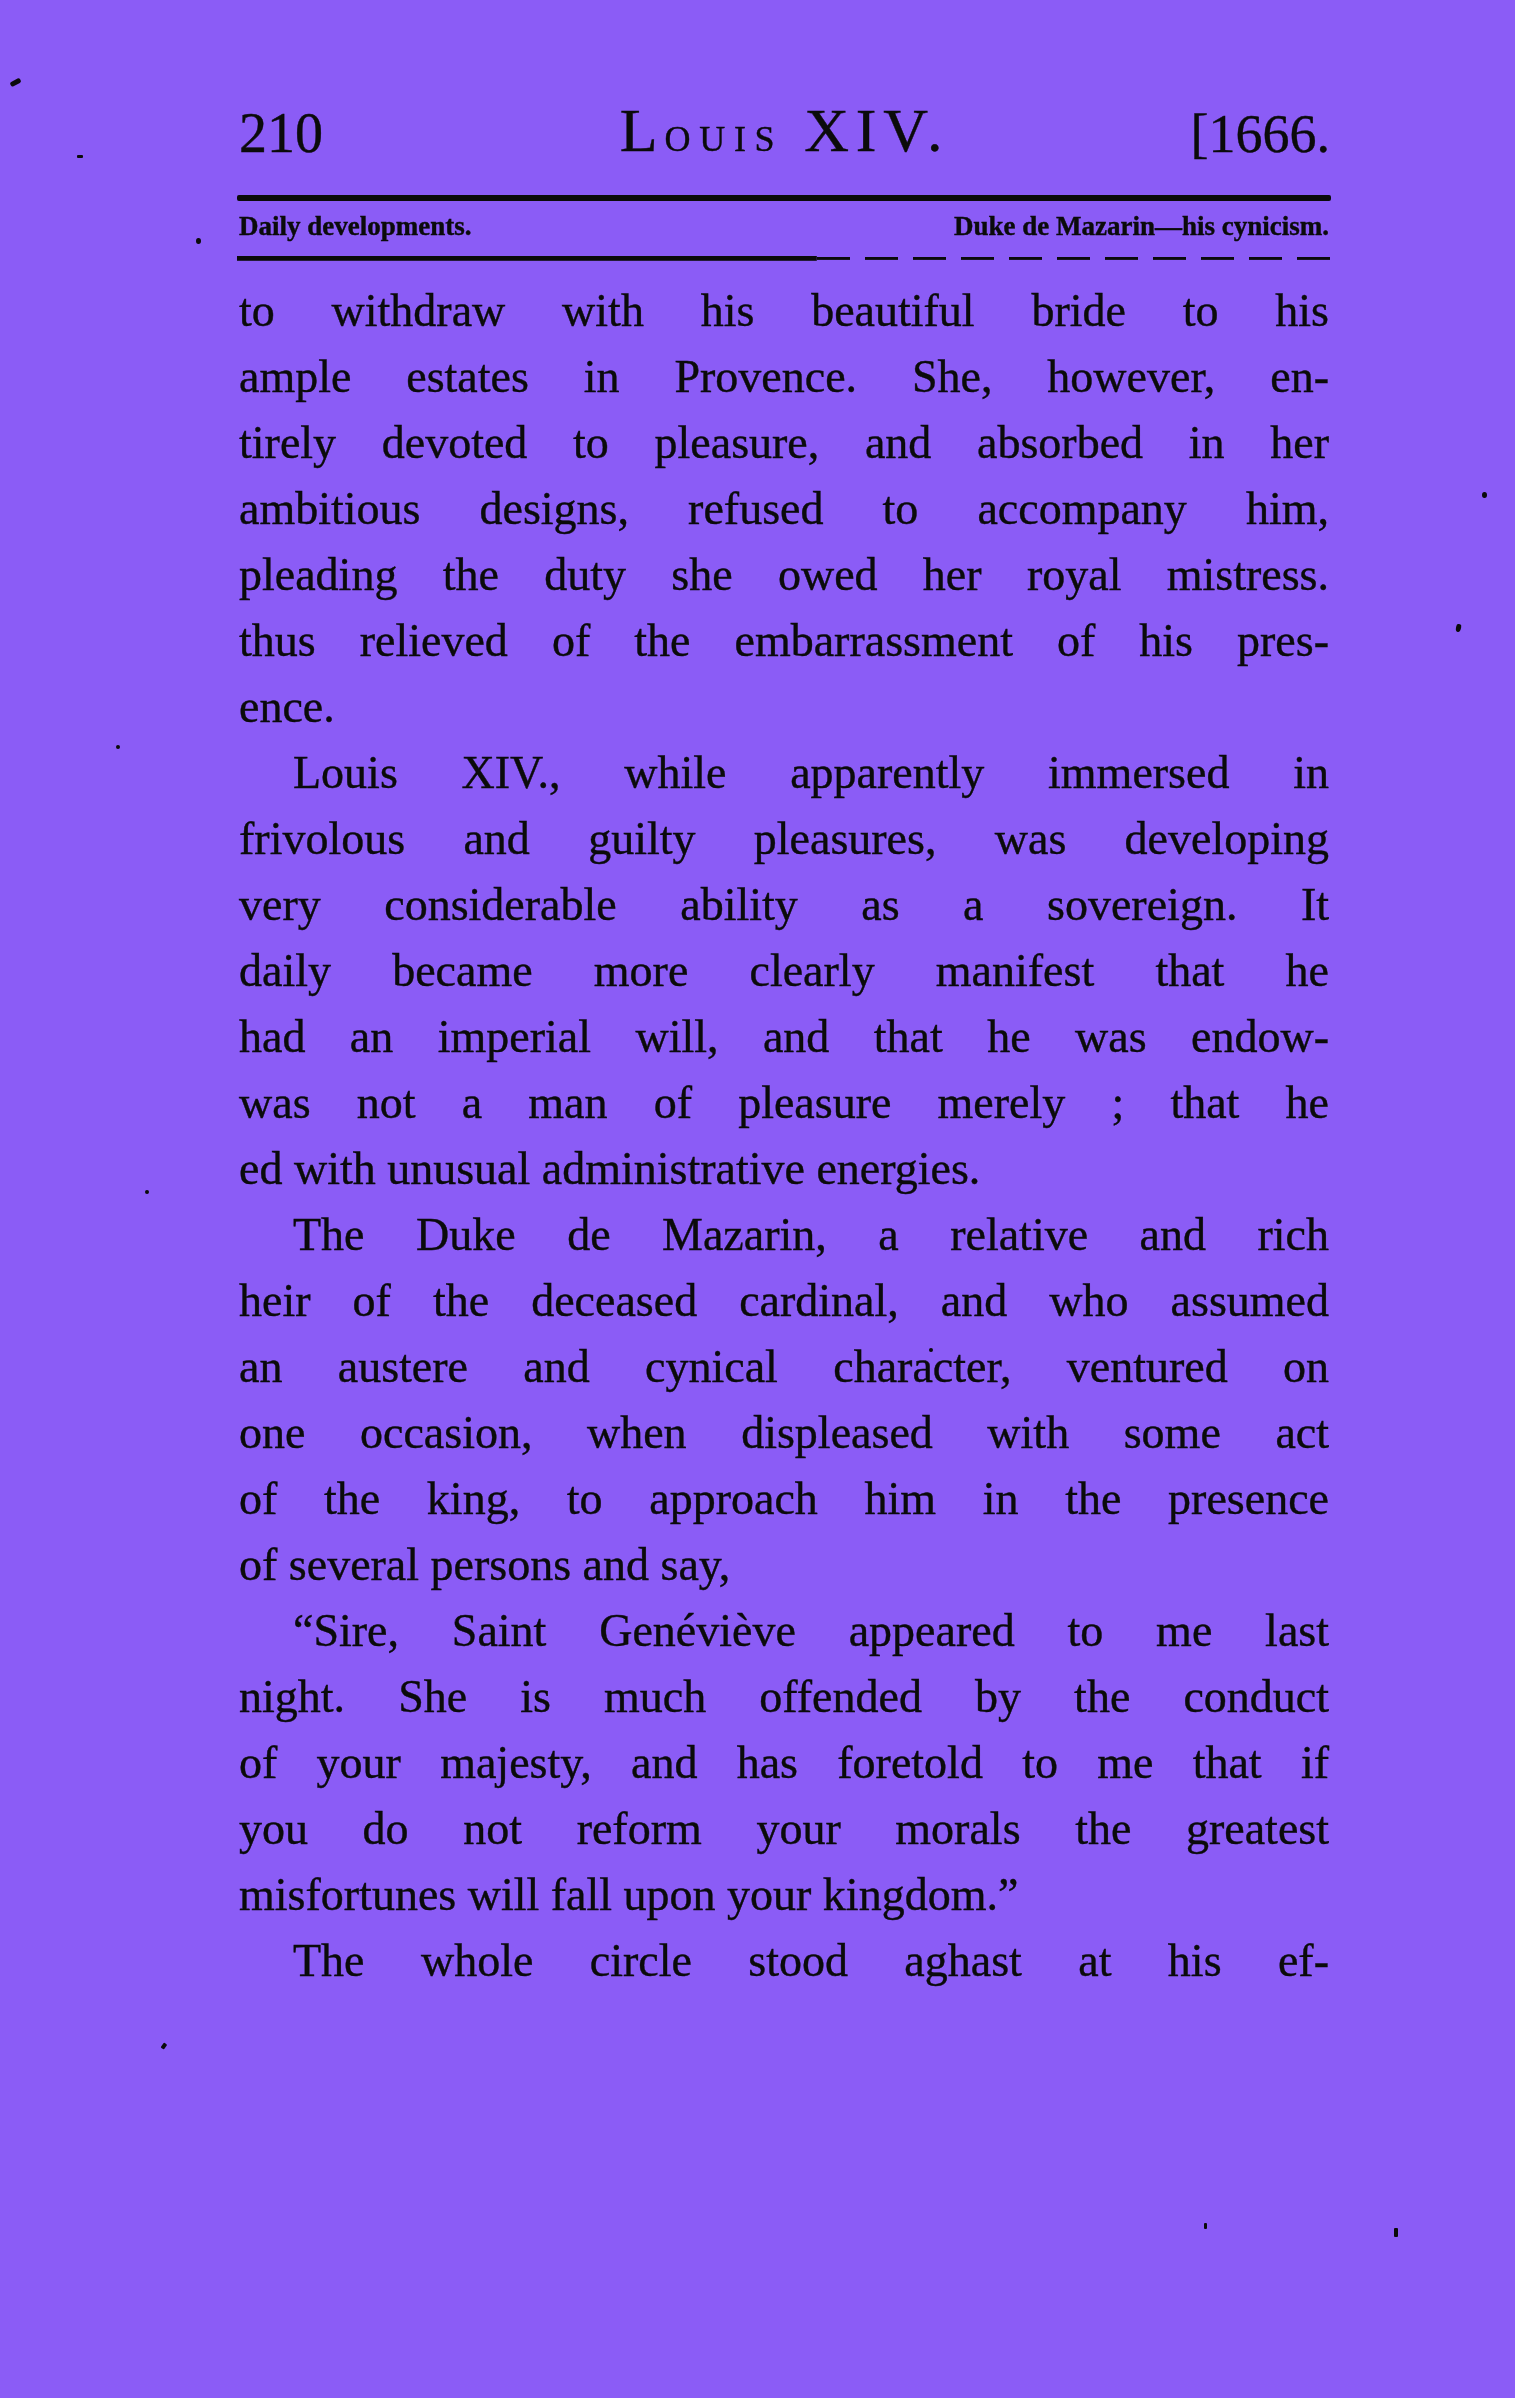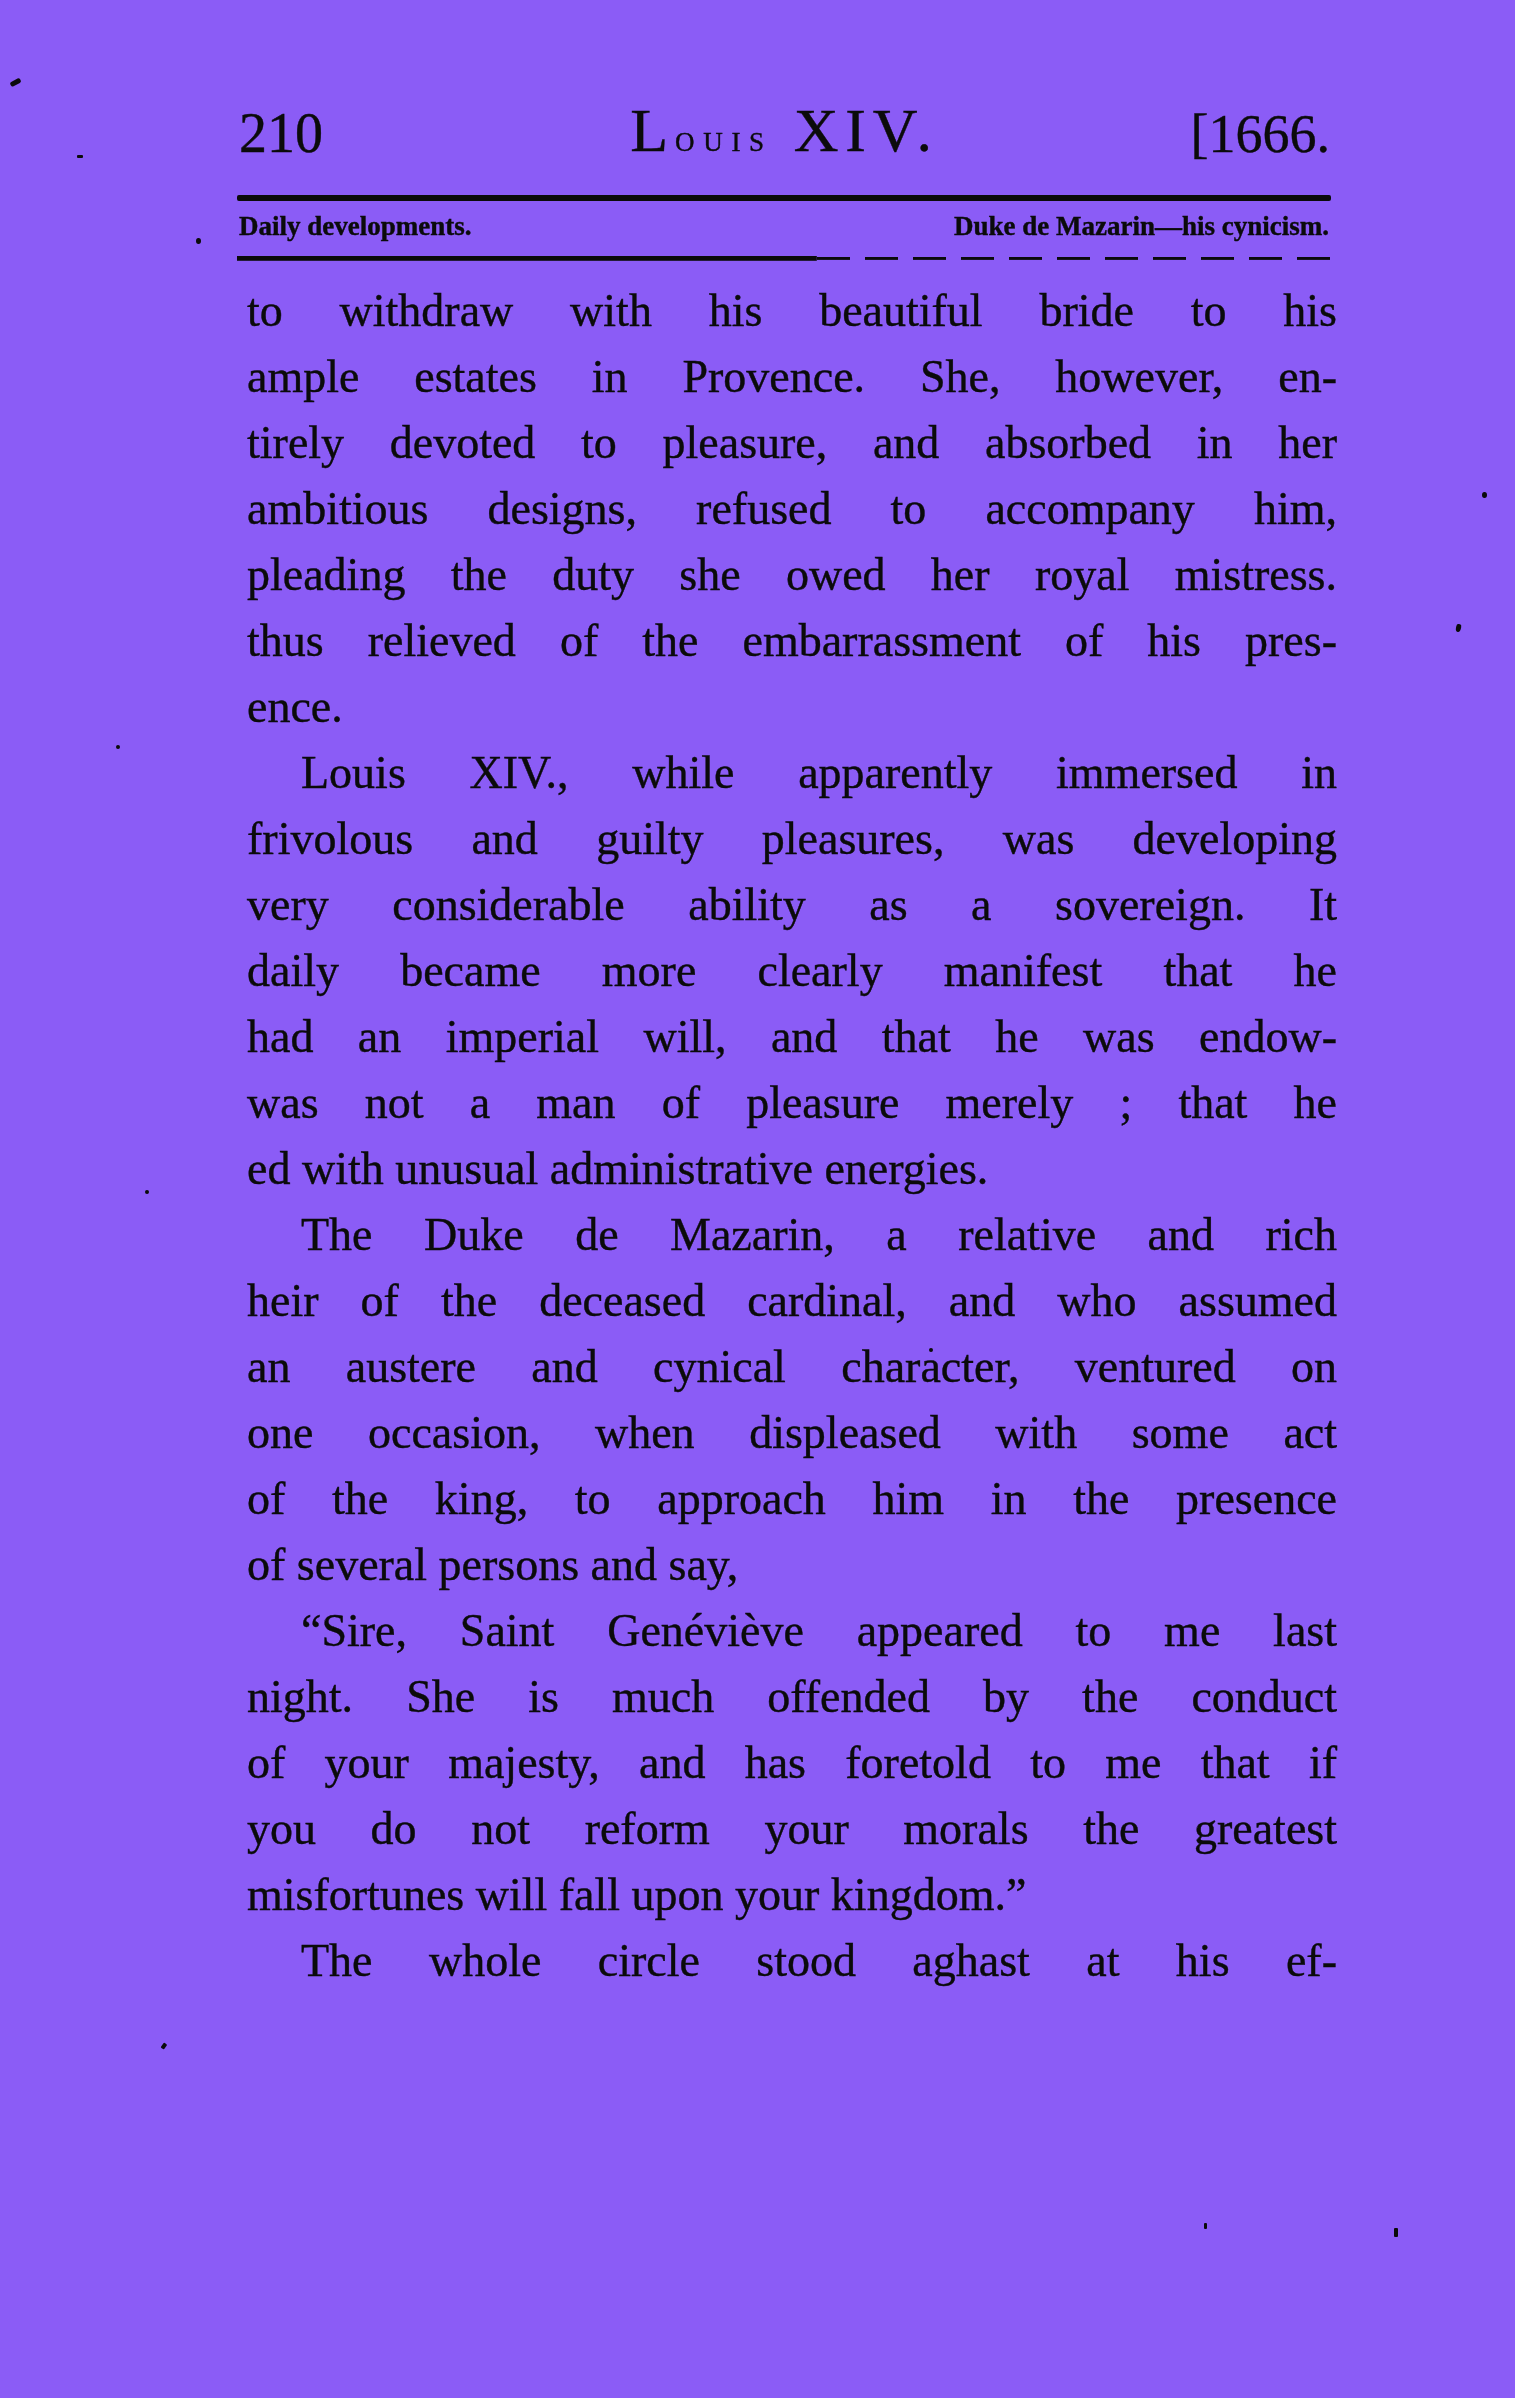--- a/index.html
+++ b/index.html
@@ -23,21 +23,21 @@
   .page-number {
     position: absolute; left: 0; bottom: 0;
     font-size: 56px; line-height: 1;
   }
   .chapter-title {
     position: absolute; left: 50%; bottom: 0;
     transform: translateX(-50%);
     white-space: nowrap; line-height: 1;
   }
   .t-cap  { font-size: 62px; letter-spacing: 6.8px; }
-  .t-sc   { font-size: 27px; letter-spacing: 8.7px; text-transform: uppercase; text-align: right; }
+  .t-sc   { font-size: 36px; letter-spacing: 8.7px; text-transform: uppercase; text-align: right; }
   .t-num  { margin-left: 21px; }
   .year-marker {
     position: absolute; right: 0; bottom: 0;
     font-size: 54px; line-height: 1; text-align: center;
   }
 
   
   .rule-top {
     position: absolute; left: 237px; top: 195px;
     width: 1094px; height: 5.8px;
@@ -56,21 +56,21 @@
     background-image:
       linear-gradient(#0b0b0b, #0b0b0b),
       repeating-linear-gradient(to right, #0b0b0b 0 33px, transparent 33px 48px);
     background-size: 53% 4.8px, 47% 2.9px;
     background-position: left top, right top 1px;
     background-repeat: no-repeat;
   }
 
   
   .body-text {
-    position: absolute; left: 247px; top: 278px;
+    position: absolute; left: 239px; top: 278px;
     width: 1090px;
     font-size: 46px; line-height: 66px;
   }
   .line { text-align: justify; text-align-last: justify; }
   .line.last { text-align-last: left; }
   .line.ind  { text-indent: 54px; }
 
   
   .speck {
     position: absolute;

